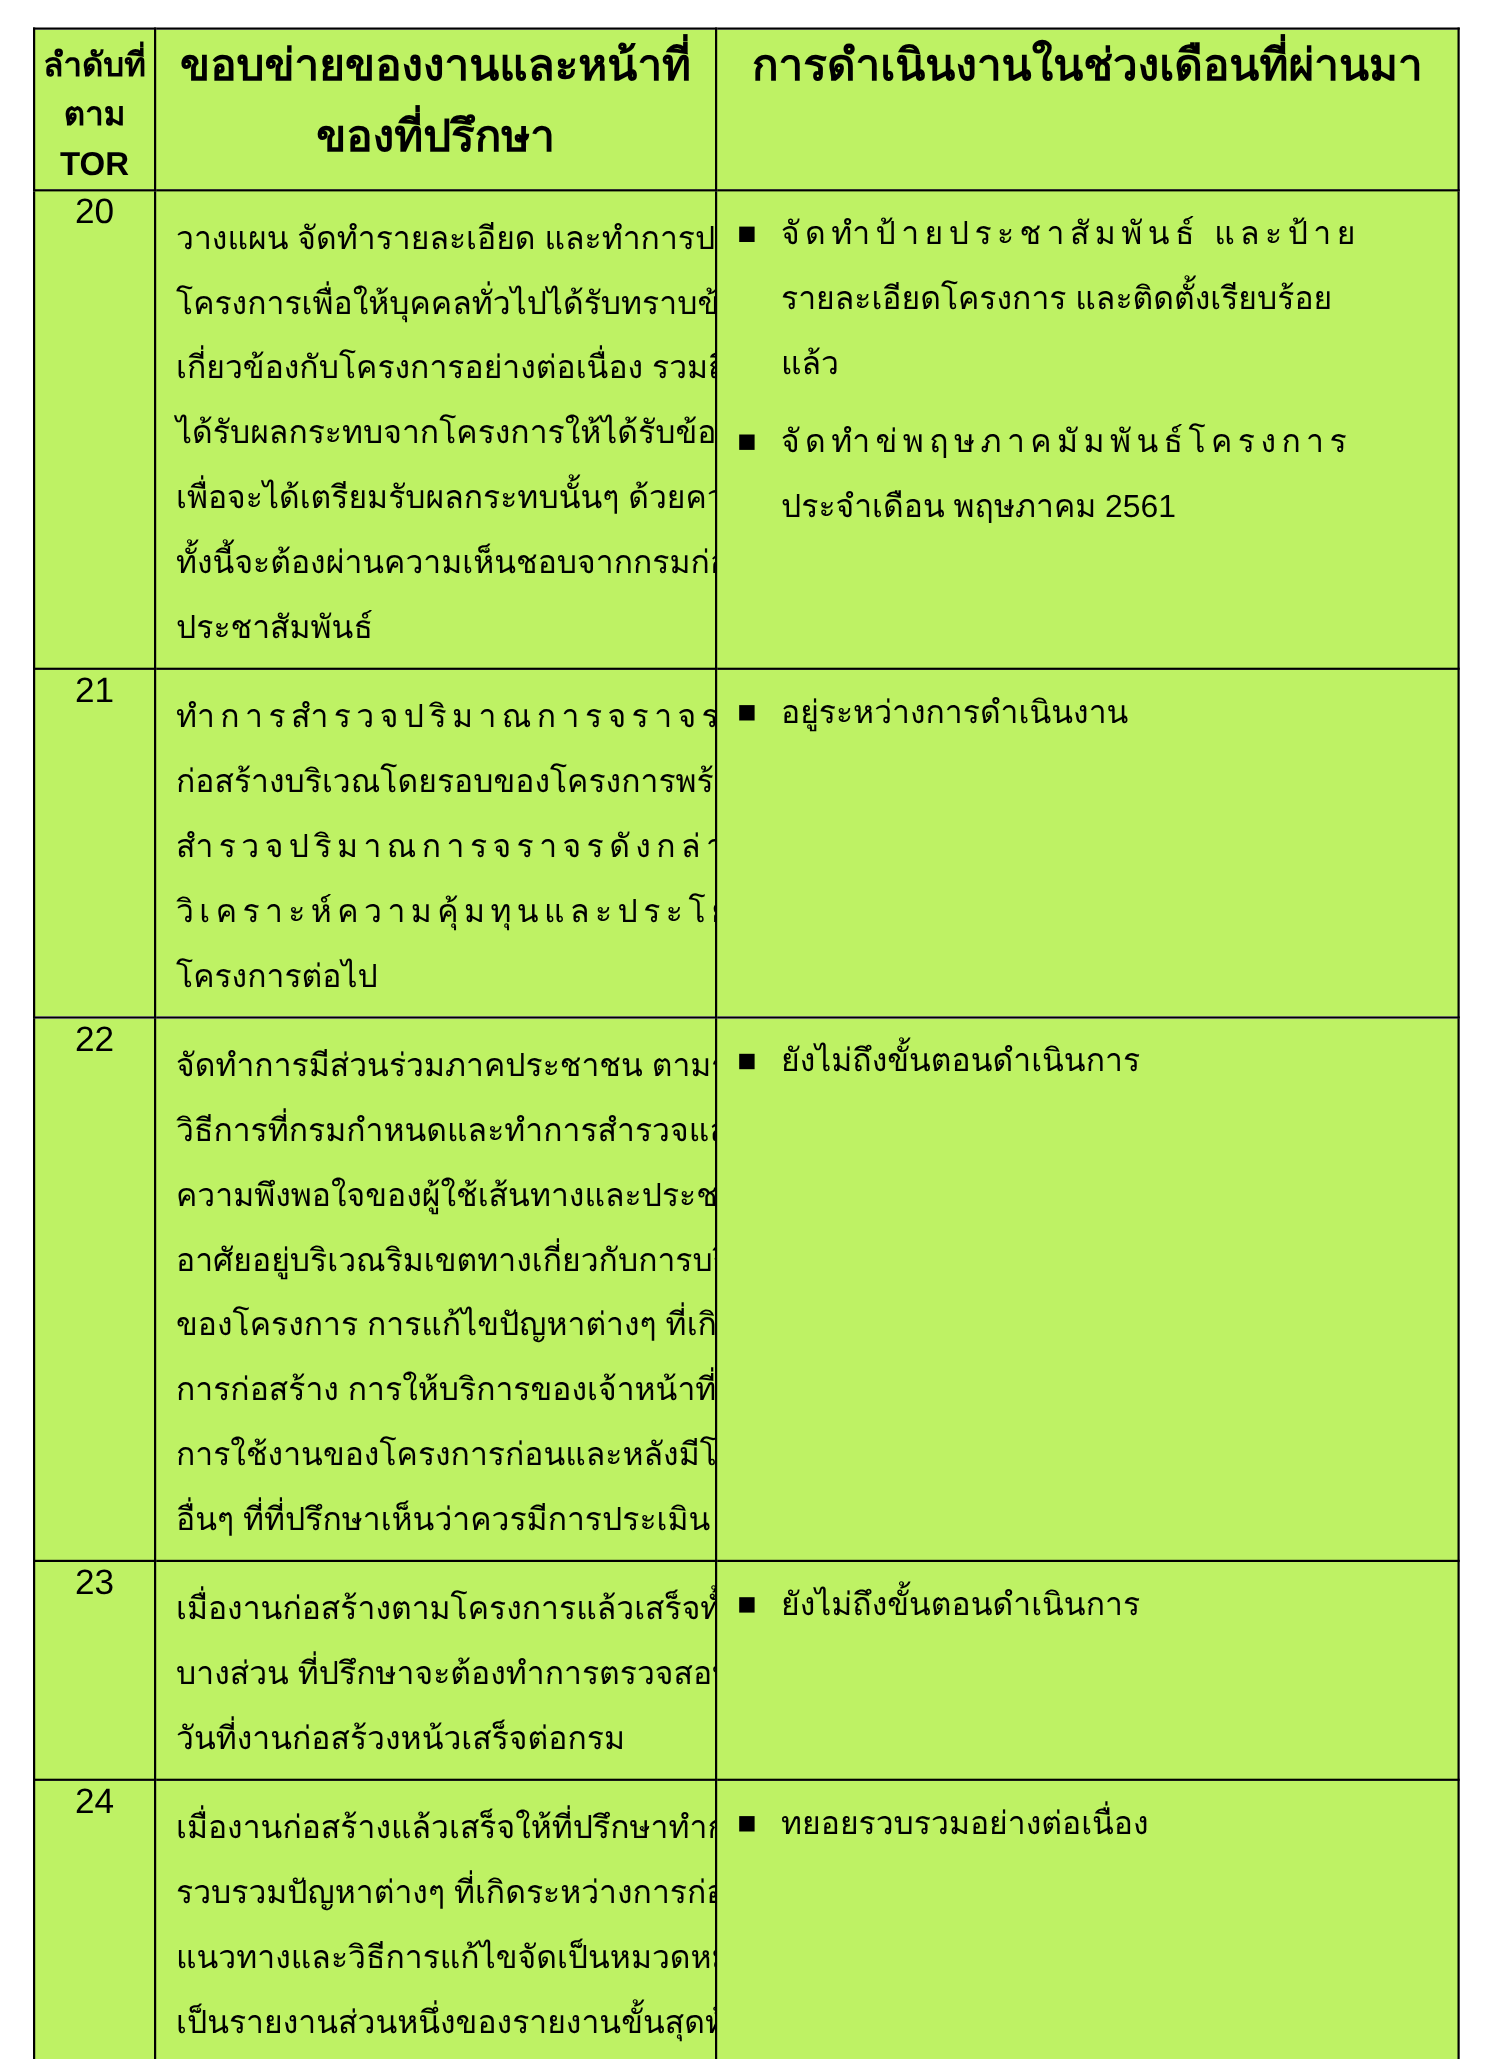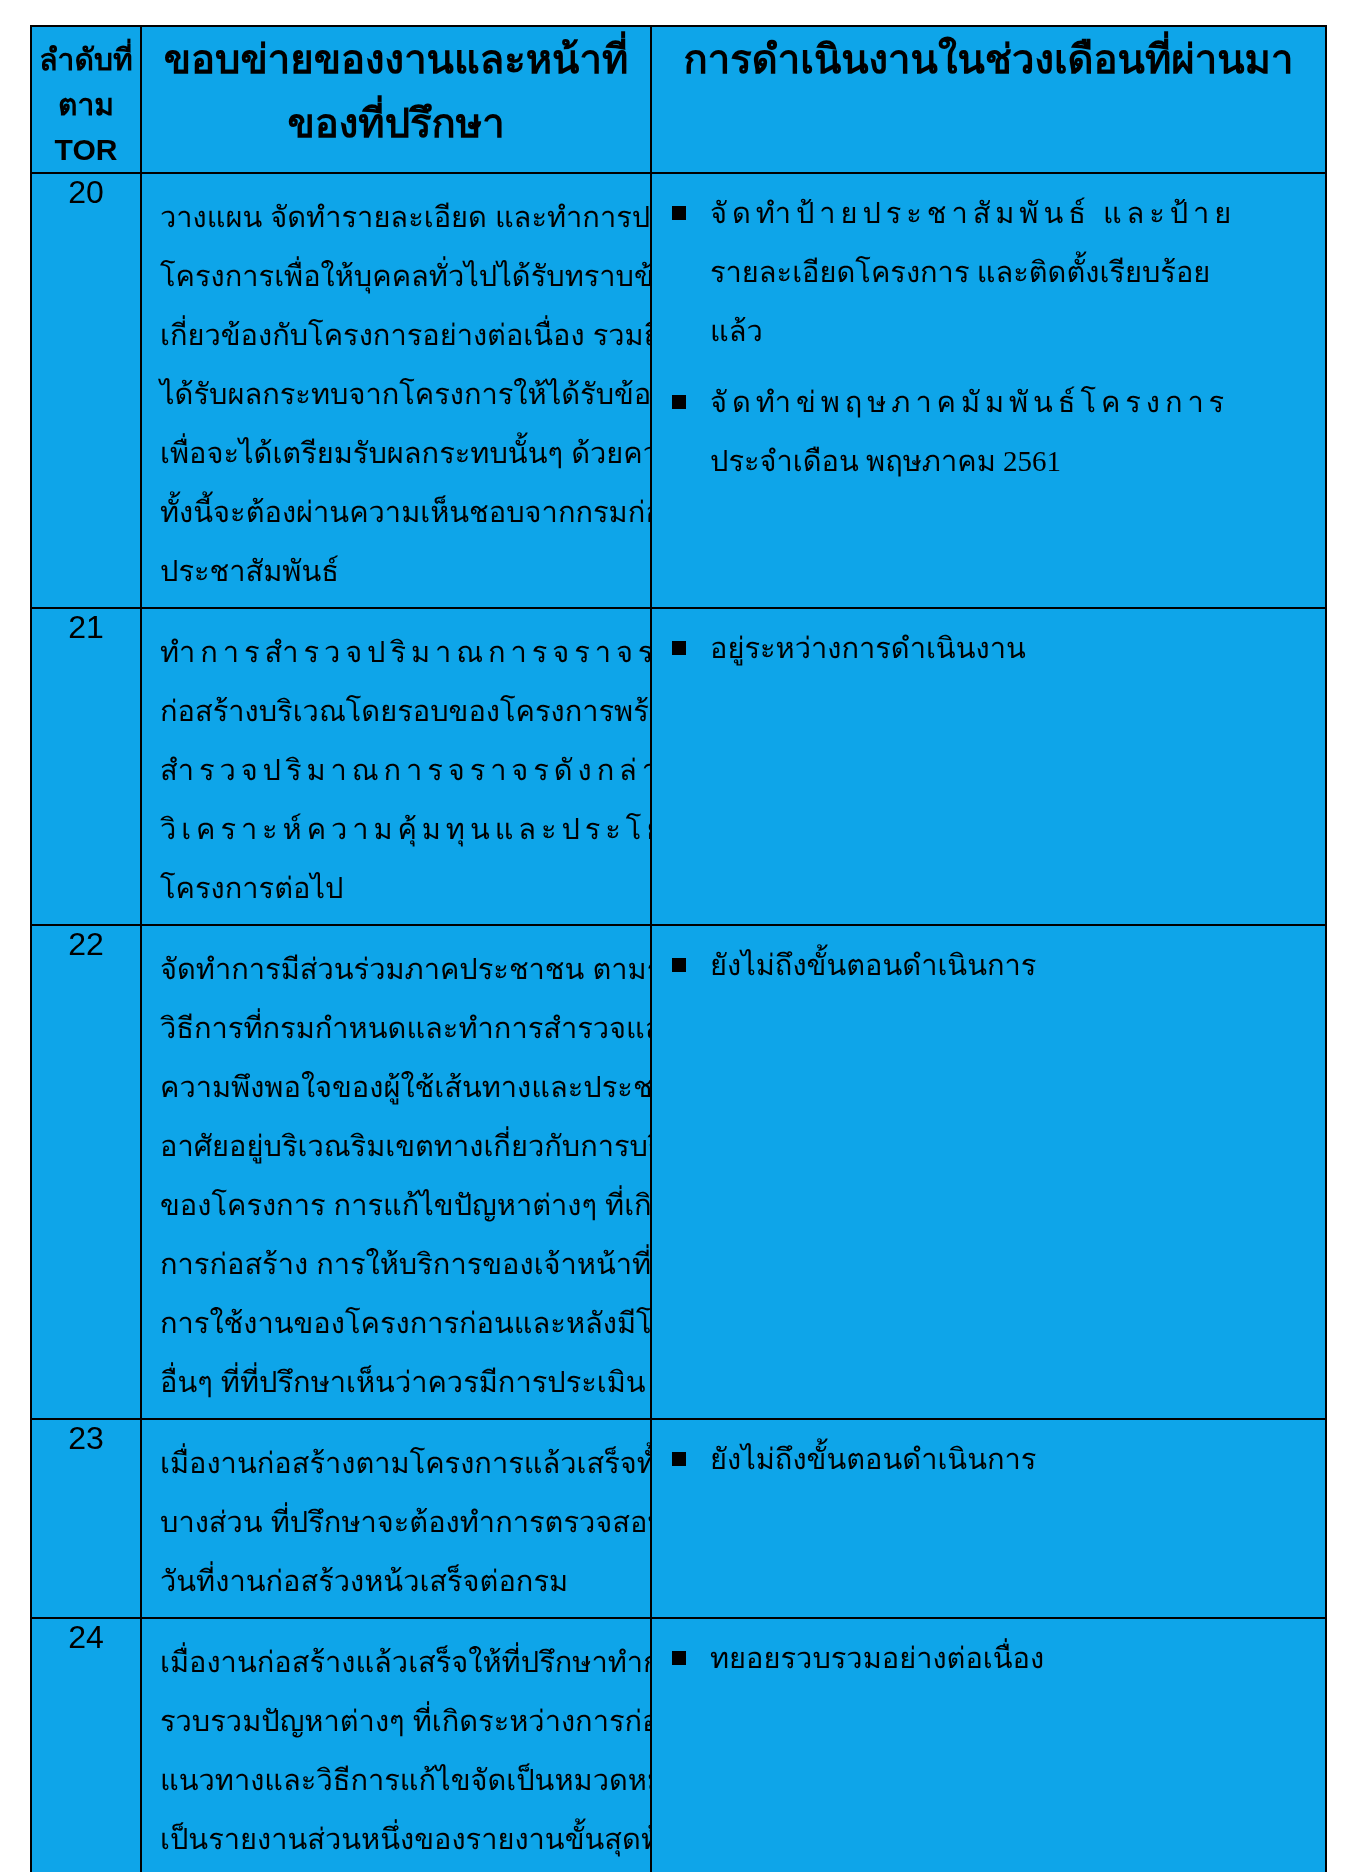--- a/index.html
+++ b/index.html
@@ -22,21 +22,21 @@
     top: 25px;
     width: 1295px;
     border-collapse: collapse;
     table-layout: fixed;
   }
   table.tor-table td, table.tor-table th {
     border: 2px solid #000000;
     vertical-align: top;
     padding: 0;
     overflow: hidden;
-    background: #0ea5e9;
+    background: #bef264;
   }
   col.c1 { width: 110px; }
   col.c2 { width: 510px; }
   col.c3 { width: 675px; }
 
   
   tr.header-row { height: 145px; }
   th .hdr-stack {
     padding-top: 10px;
     text-align: center;
@@ -69,21 +69,20 @@
   .text-line {
     font-size: 29px;
     line-height: 59px;
     white-space: nowrap;
   }
   .text-line.spread {
     letter-spacing: 0.17em;
   }
   td.ops-cell .cell-pad {
     padding: 10px 12px 6px 18px;
-    font-family: Liberation Serif, serif;
   }
   .op-item {
     display: flex;
     align-items: flex-start;
     margin-bottom: 12px;
   }
   .bullet-sq {
     flex: 0 0 auto;
     width: 14px;
     height: 14px;

